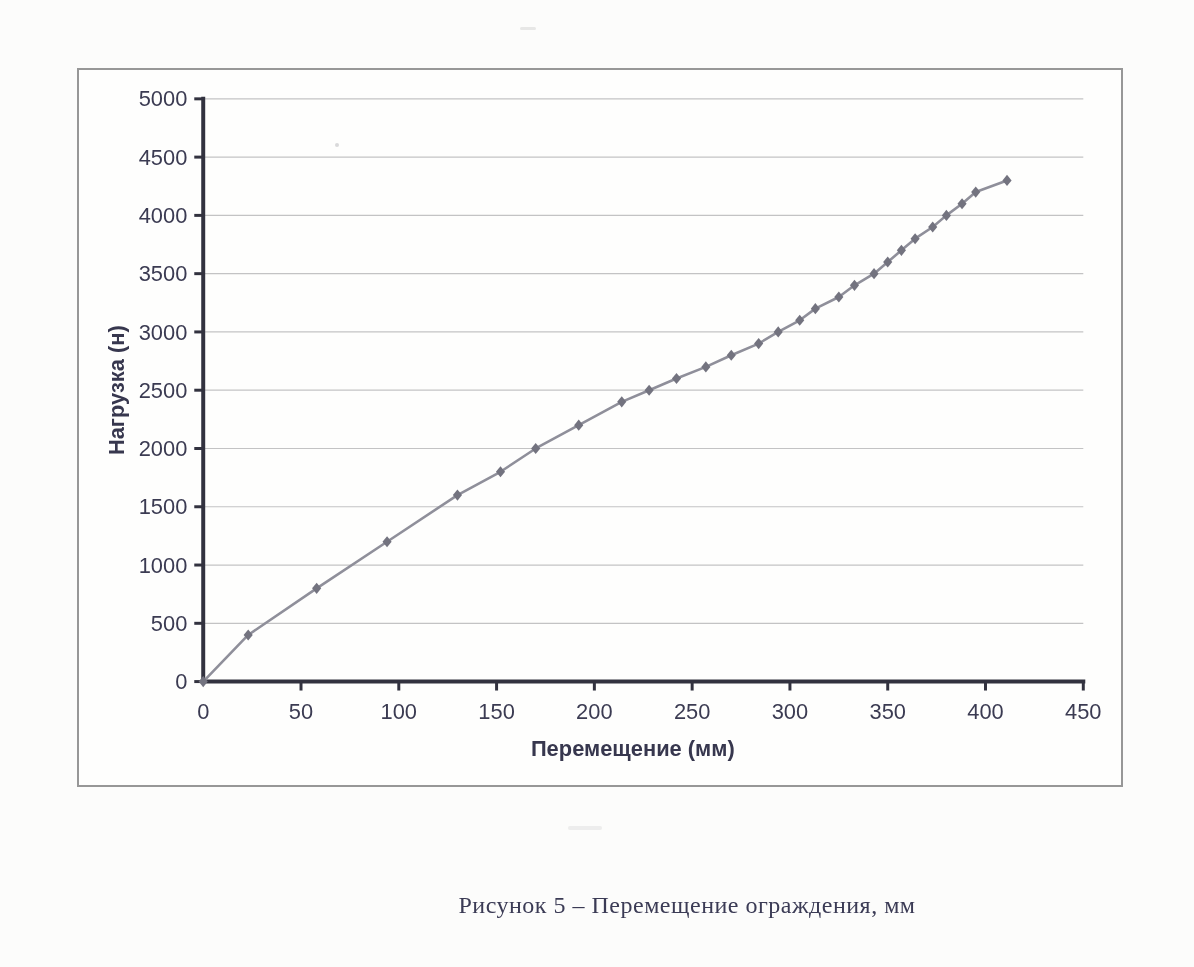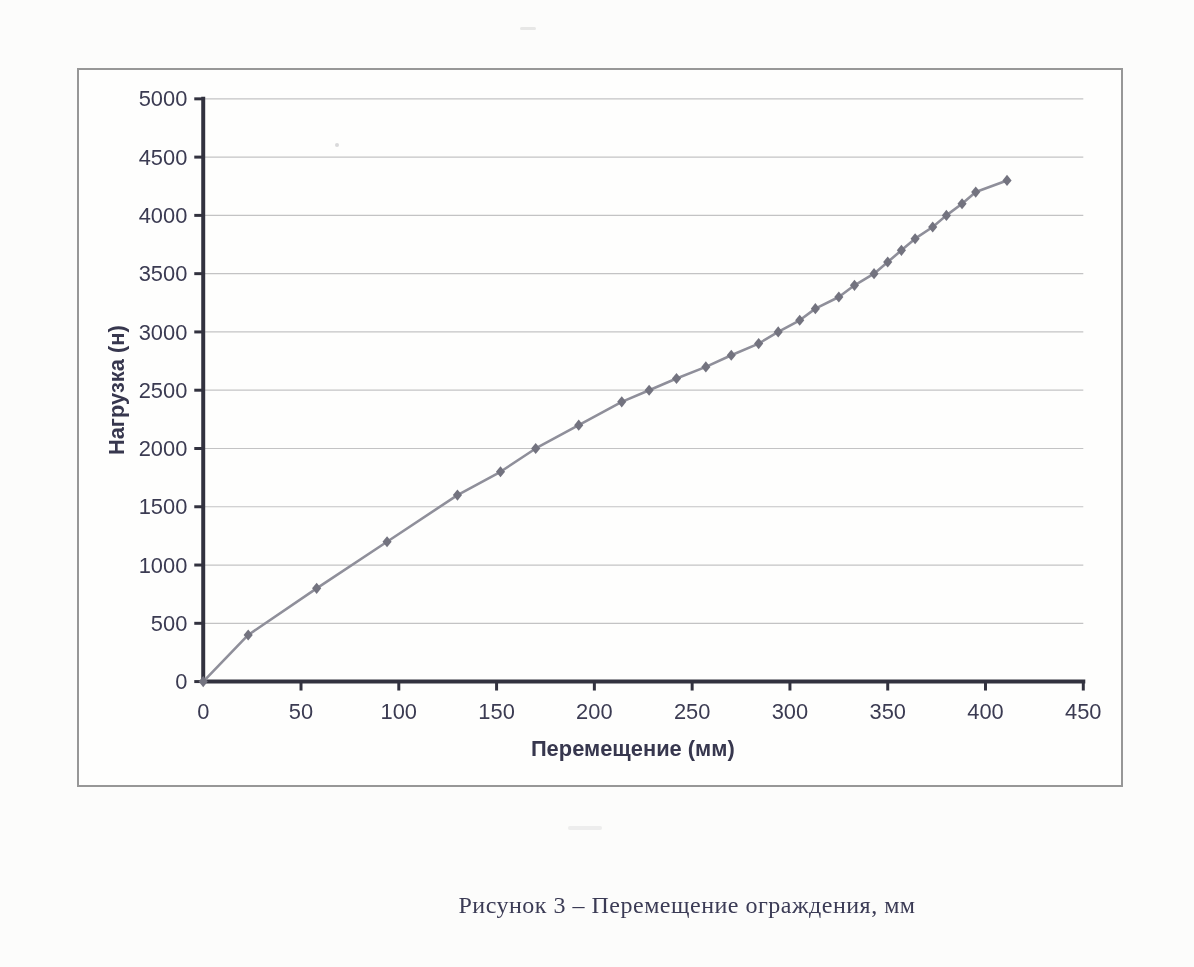--- a/index.html
+++ b/index.html
@@ -143,15 +143,15 @@
         <path d="M 887.0666666666667 128.88000000000002 L 891.6666666666667 134.48000000000002 L 887.0666666666667 140.08 L 882.4666666666667 134.48000000000002 Z" fill="#73737f"></path>
         <path d="M 900.8333333333334 117.16 L 905.4333333333334 122.75999999999999 L 900.8333333333334 128.35999999999999 L 896.2333333333333 122.75999999999999 Z" fill="#73737f"></path>
         <path d="M 932.3 105.44000000000003 L 936.9 111.04000000000002 L 932.3 116.64000000000001 L 927.6999999999999 111.04000000000002 Z" fill="#73737f"></path>
       </svg>
   </div>
 
   <div class="scan-artifact artifact-1"></div>
   <div class="scan-artifact artifact-2"></div>
   <div class="scan-artifact artifact-3"></div>
 
-  <div class="figure-caption">Рисунок 3 – Перемещение ограждения, мм</div>
+  <div class="figure-caption">Рисунок 5 – Перемещение ограждения, мм</div>
 
 </div>
 
 </body></html>

